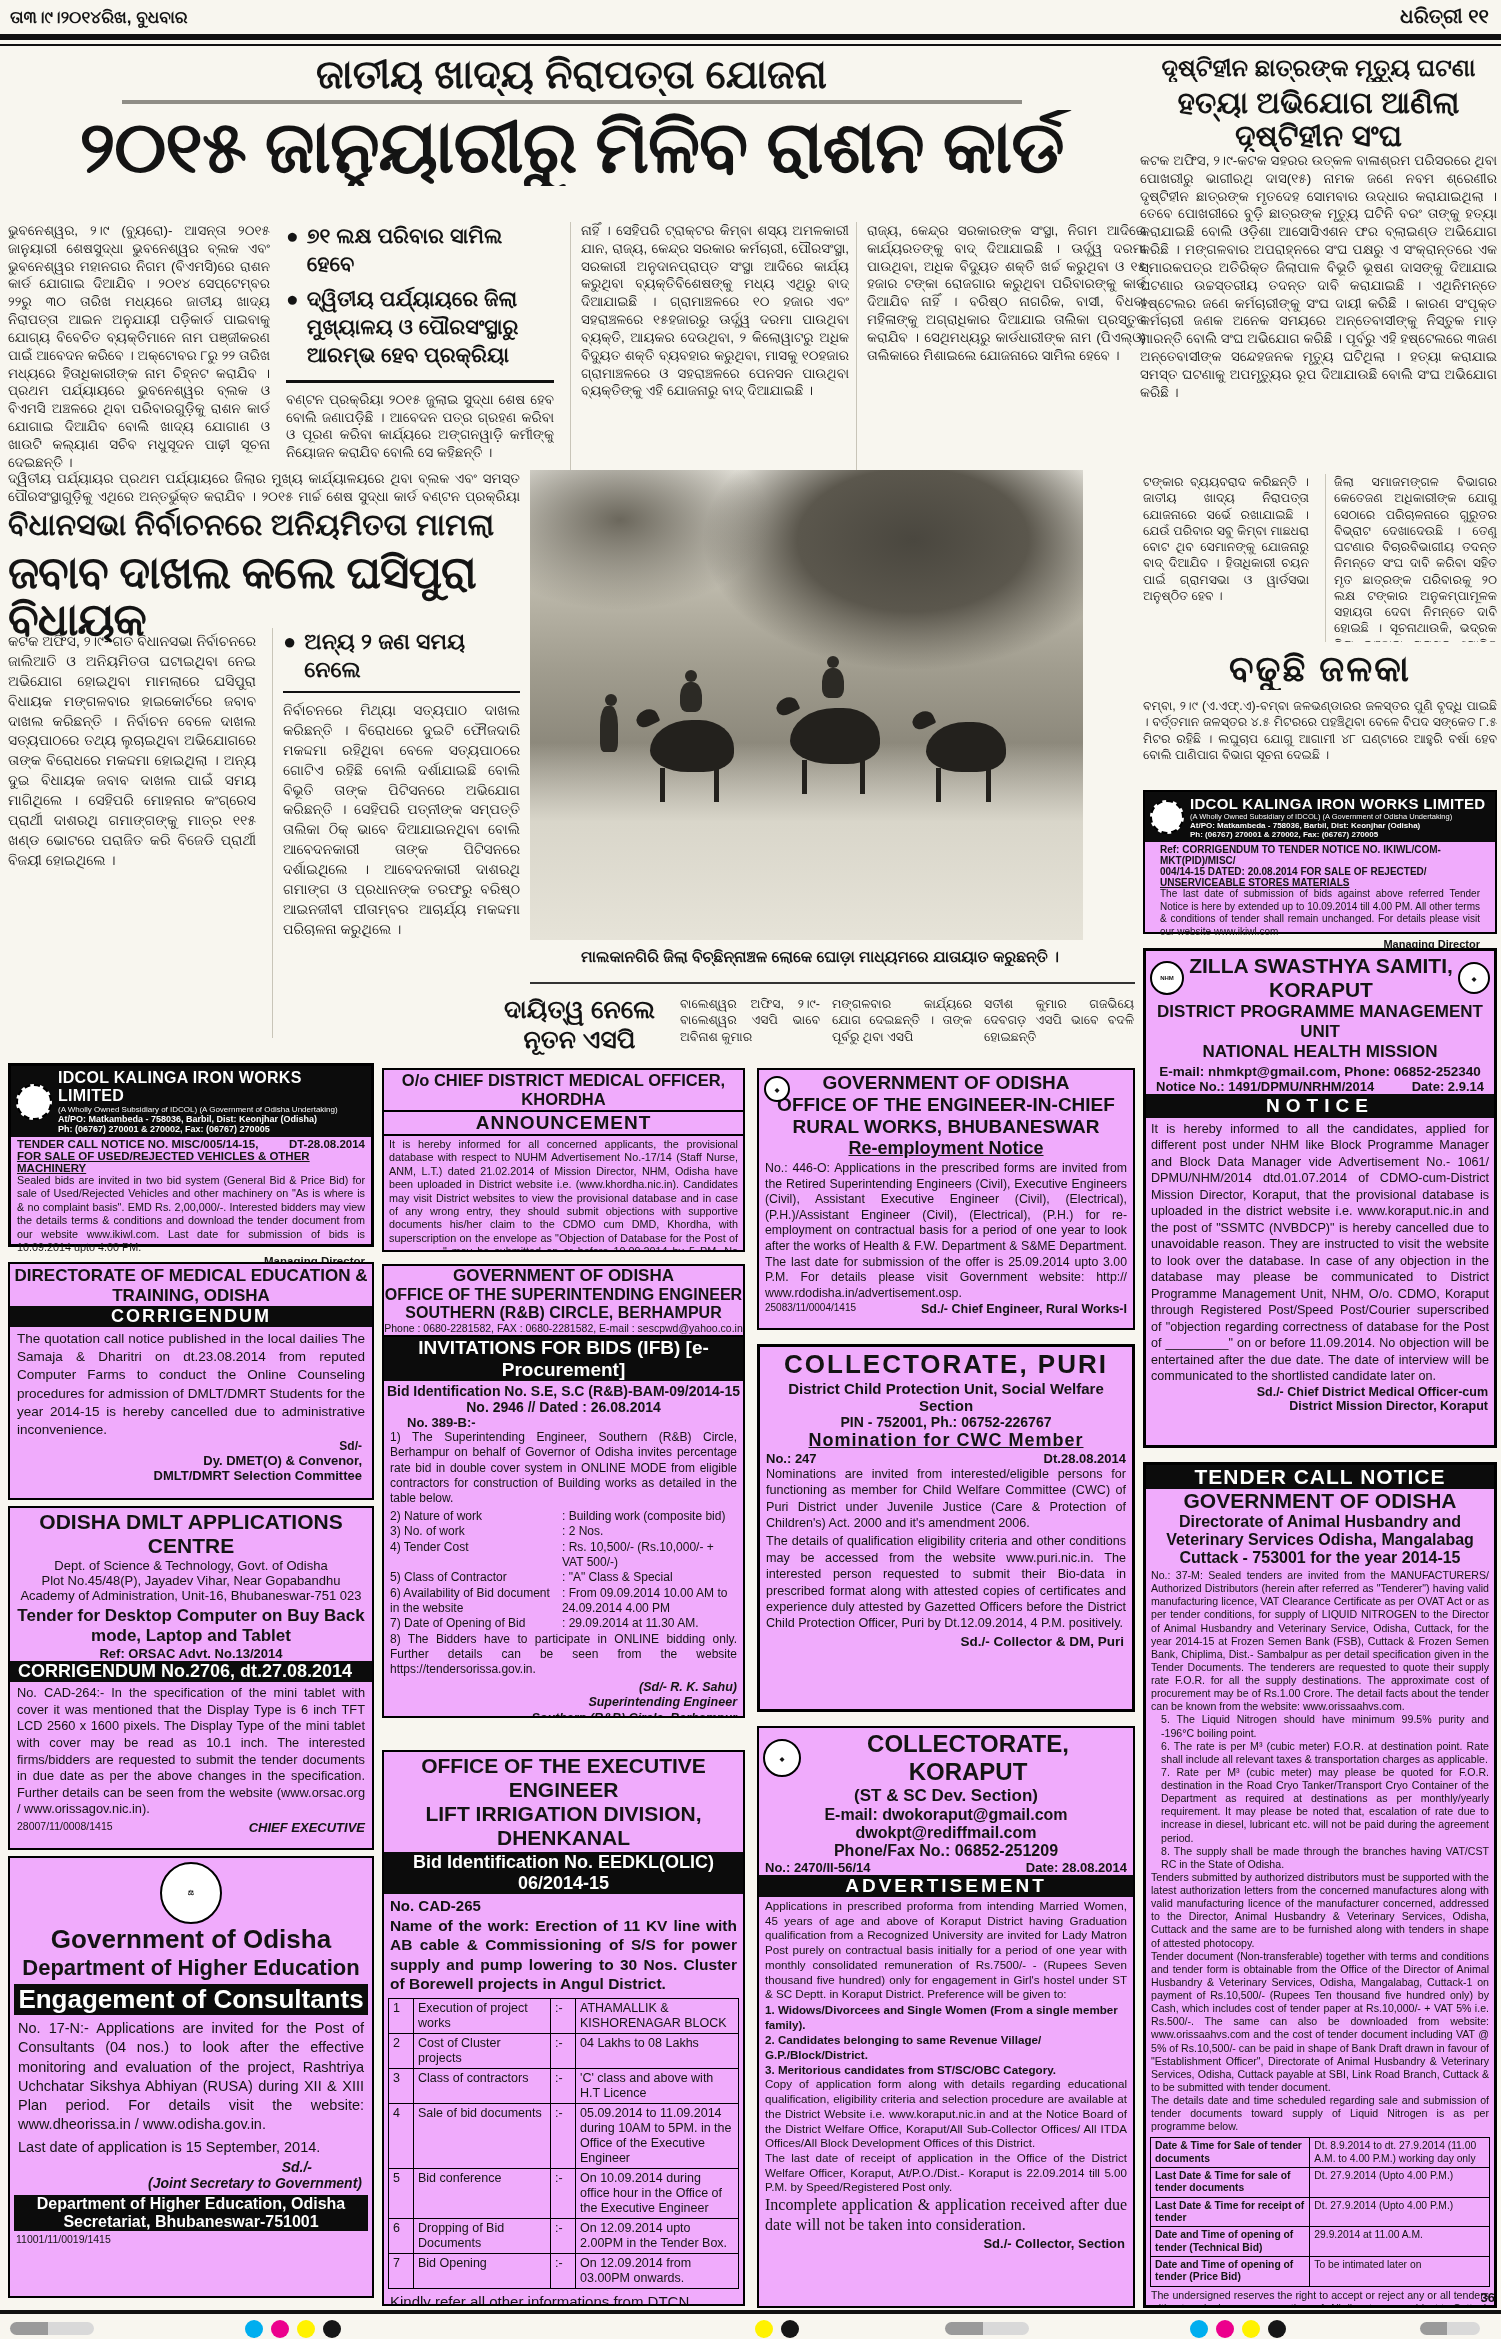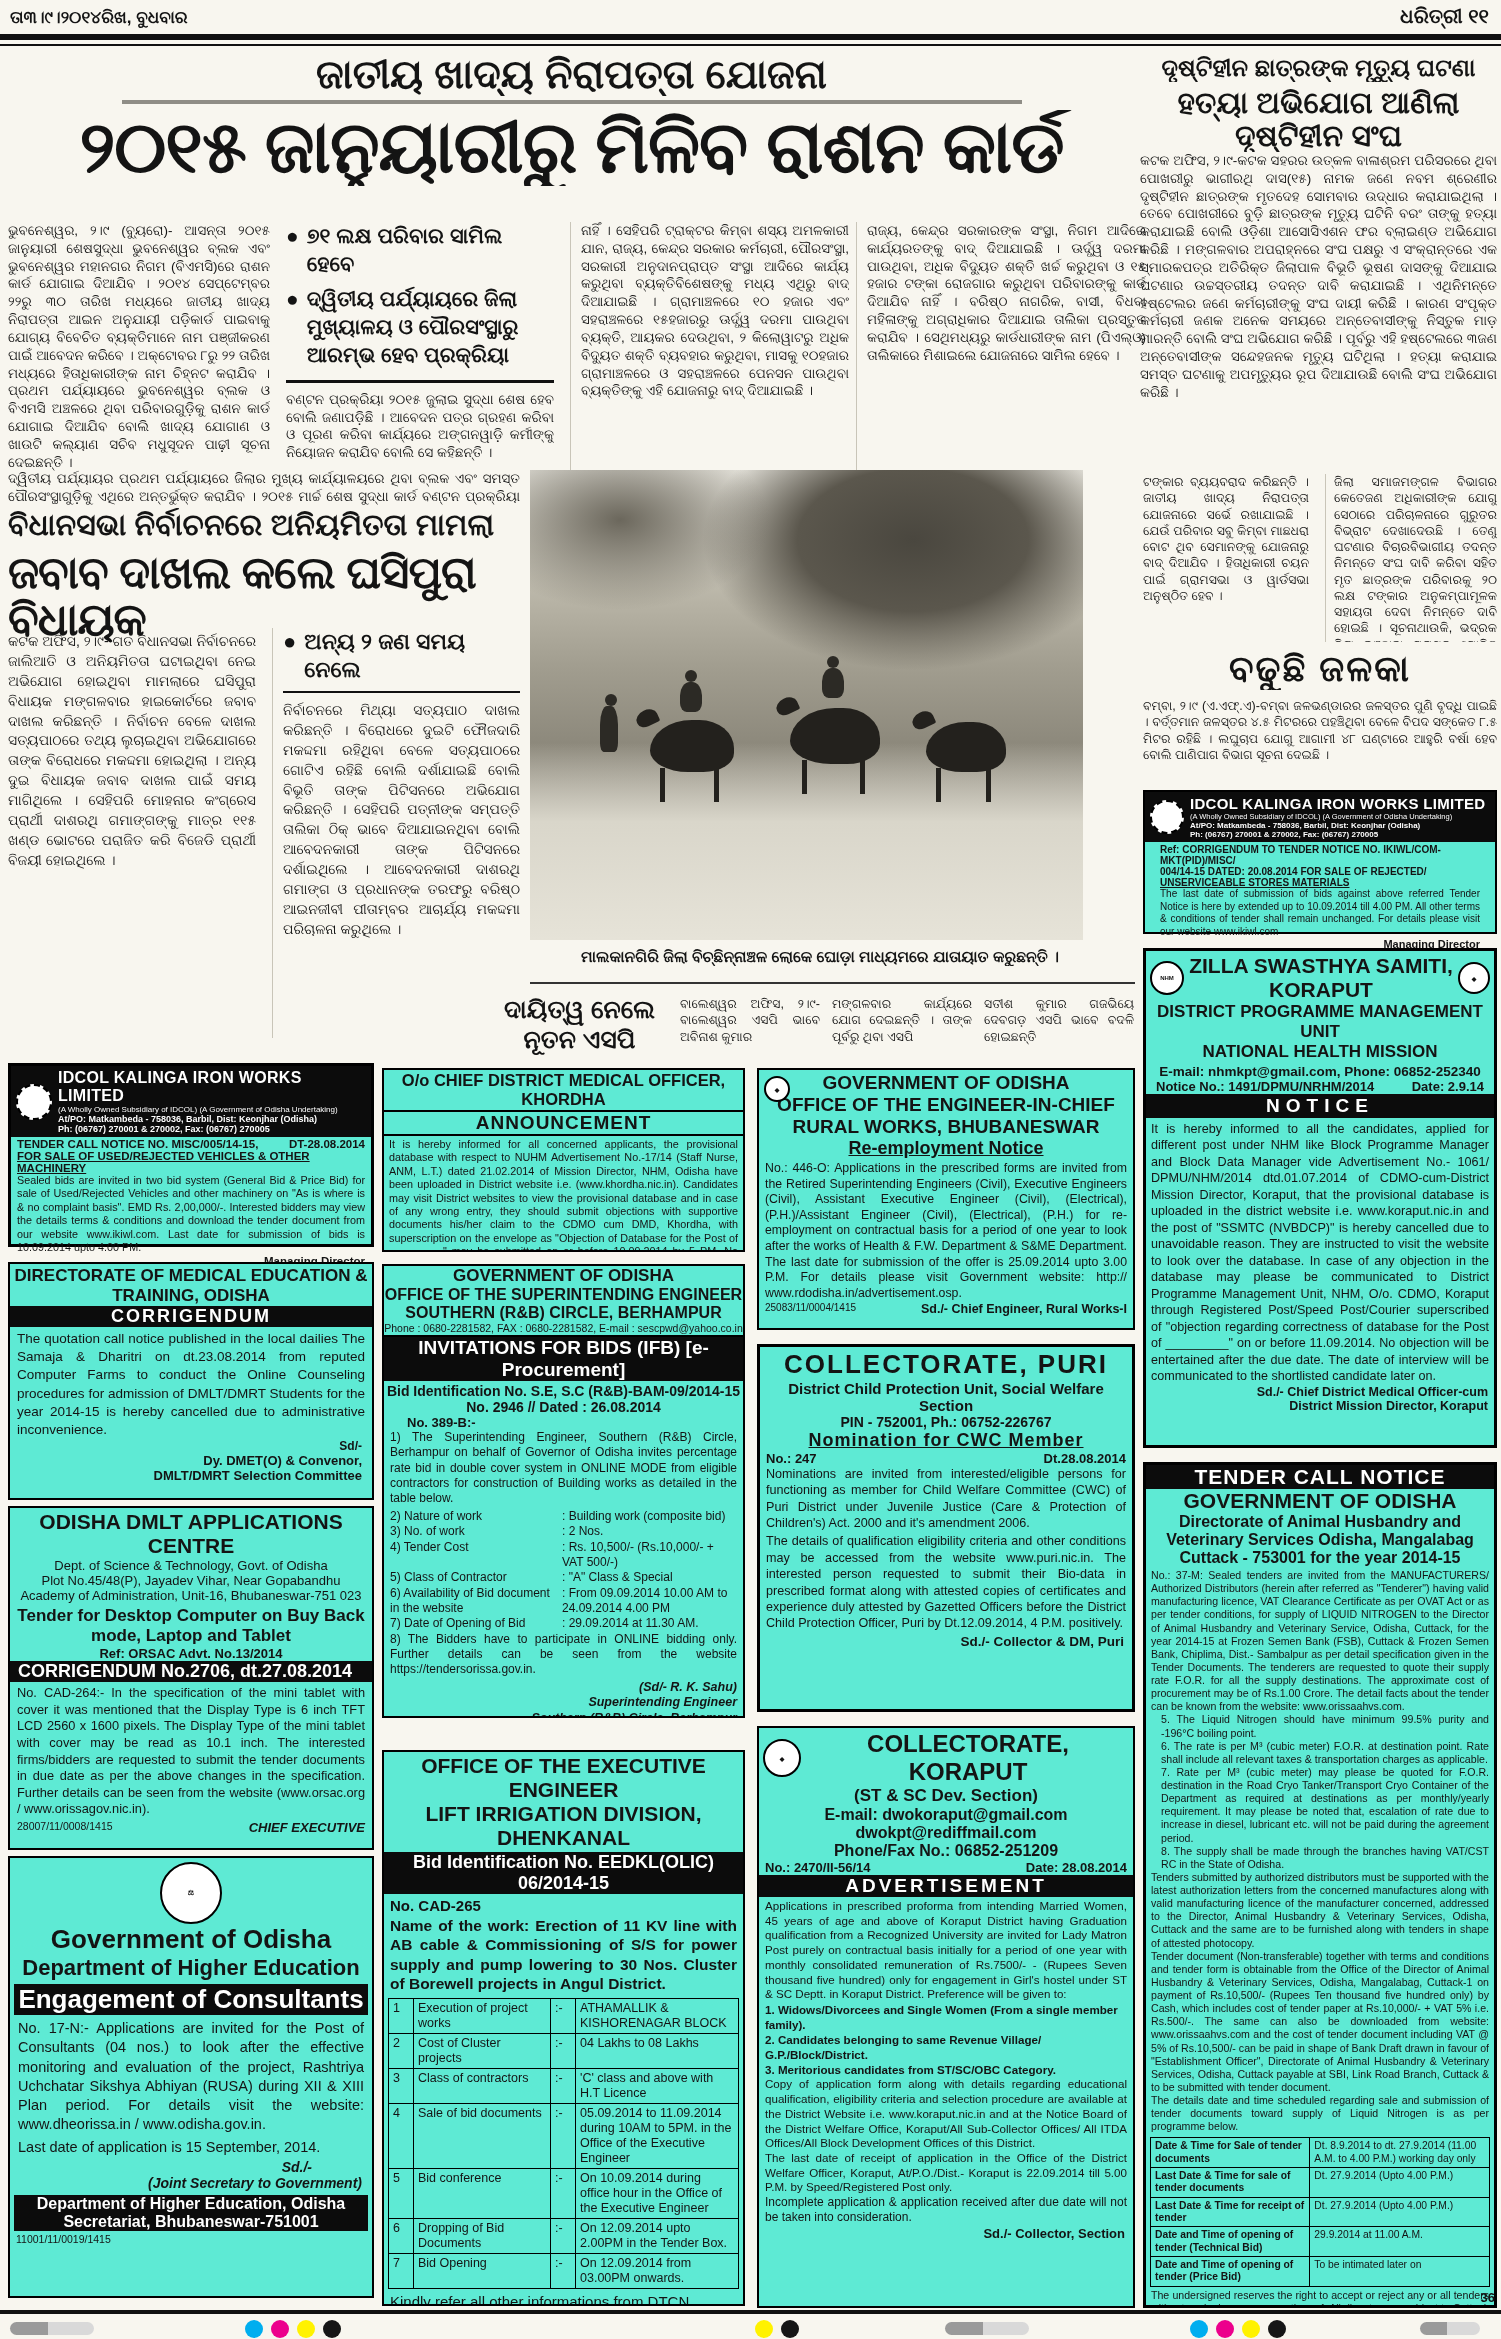--- a/index.html
+++ b/index.html
@@ -5,21 +5,21 @@
   html,body{margin:0;padding:0;background:#e8e6df;}
   #page{position:relative;width:1501px;height:2339px;background:#f8f6ef;color:#141414;
         font-family:"Liberation Sans",sans-serif;overflow:hidden;}
   .abs{position:absolute;}
   .b{font-weight:bold;}
   .i{font-style:italic;}
   .ctr{text-align:center;}
   .rt{text-align:right;}
   .j{text-align:justify;}
   .clip{overflow:hidden;}
-  .box{border:2.5px solid #000;background:#5eead4;box-sizing:border-box;}
+  .box{border:2.5px solid #000;background:#f0abfc;box-sizing:border-box;}
   .band{background:#0c0c0c;color:#fff;text-align:center;font-weight:bold;}
   .smalltxt{font-size:13.5px;line-height:1.32;}
   .hairline{background:#111;}
   .sig{font-weight:bold;text-align:right;}
   .kicker-rule{height:4px;background:#8f8d86;margin:4px auto 0;}
   .logo-circle{border-radius:50%;border:2px solid #000;background:#fff;display:flex;
                align-items:center;justify-content:center;font-weight:bold;box-sizing:border-box;}
   table{border-collapse:collapse;width:100%;}
   td{border:1.5px solid #000;padding:2px 4px;vertical-align:top;}
   
@@ -365,21 +365,21 @@
     </div>
     <div class="band" style="font-size:19px;letter-spacing:3px;">ADVERTISEMENT</div>
     <div class="j" style="font-size:11.6px;line-height:1.27;padding:2px 6px 0;">Applications in prescribed proforma from intending Married Women, 45 years of age and above of Koraput District having Graduation qualification from a Recognized University are invited for Lady Matron Post purely on contractual basis initially for a period of one year with monthly consolidated remuneration of Rs.7500/- - (Rupees Seven thousand five hundred) only for engagement in Girl's hostel under ST &amp; SC Deptt. in Koraput District. Preference will be given to:</div>
     <div class="b" style="font-size:11.6px;line-height:1.3;padding:0 6px;">
       <div>1.  Widows/Divorcees and Single Women (From a single member family).</div>
       <div>2.  Candidates belonging to same Revenue Village/ G.P./Block/District.</div>
       <div>3.  Meritorious candidates from ST/SC/OBC Category.</div>
     </div>
     <div class="j" style="font-size:11.6px;line-height:1.27;padding:0 6px;">Copy of application form along with details regarding educational qualification, eligibility criteria and selection procedure are available at the District Website i.e. www.koraput.nic.in and at the Notice Board of the District Welfare Office, Koraput/All Sub-Collector Offices/ All ITDA Offices/All Block Development Offices of this District.</div>
     <div class="j" style="font-size:11.6px;line-height:1.27;padding:0 6px;">The last date of receipt of application in the Office of the District Welfare Officer, Koraput, At/P.O./Dist.- Koraput is 22.09.2014 till 5.00 P.M. by Speed/Registered Post only.</div>
-    <div class="j" style="font-size:12px;line-height:1.27;padding:0 6px;">Incomplete application &amp; application received after due date will not be taken into consideration.</div>
+    <div class="j" style="font-size:16px;line-height:1.27;padding:0 6px;font-family:Liberation Serif, serif;">Incomplete application &amp; application received after due date will not be taken into consideration.</div>
     <div class="sig" style="font-size:13px;padding-right:8px;">Sd./- Collector, Section</div>
   </div>
 
   <div class="abs box" style="left:8px;top:1063px;width:366px;height:184px;border-width:3px;">
     <div class="band" style="display:flex;align-items:center;gap:6px;padding:3px 5px;text-align:left;">
       <div class="logo-circle" style="width:36px;height:36px;font-size:8px;flex:0 0 auto;border-style:dashed;">IKIWL</div>
       <div style="flex:1;">
         <div class="clip" style="font-size:16px;letter-spacing:.3px;">IDCOL KALINGA IRON WORKS LIMITED</div>
         <div class="clip" style="font-size:8px;font-weight:normal;">(A Wholly Owned Subsidiary of IDCOL) (A Government of Odisha Undertaking)</div>
         <div class="clip" style="font-size:9px;">At/PO: Matkambeda - 758036, Barbil, Dist: Keonjhar (Odisha)</div>

